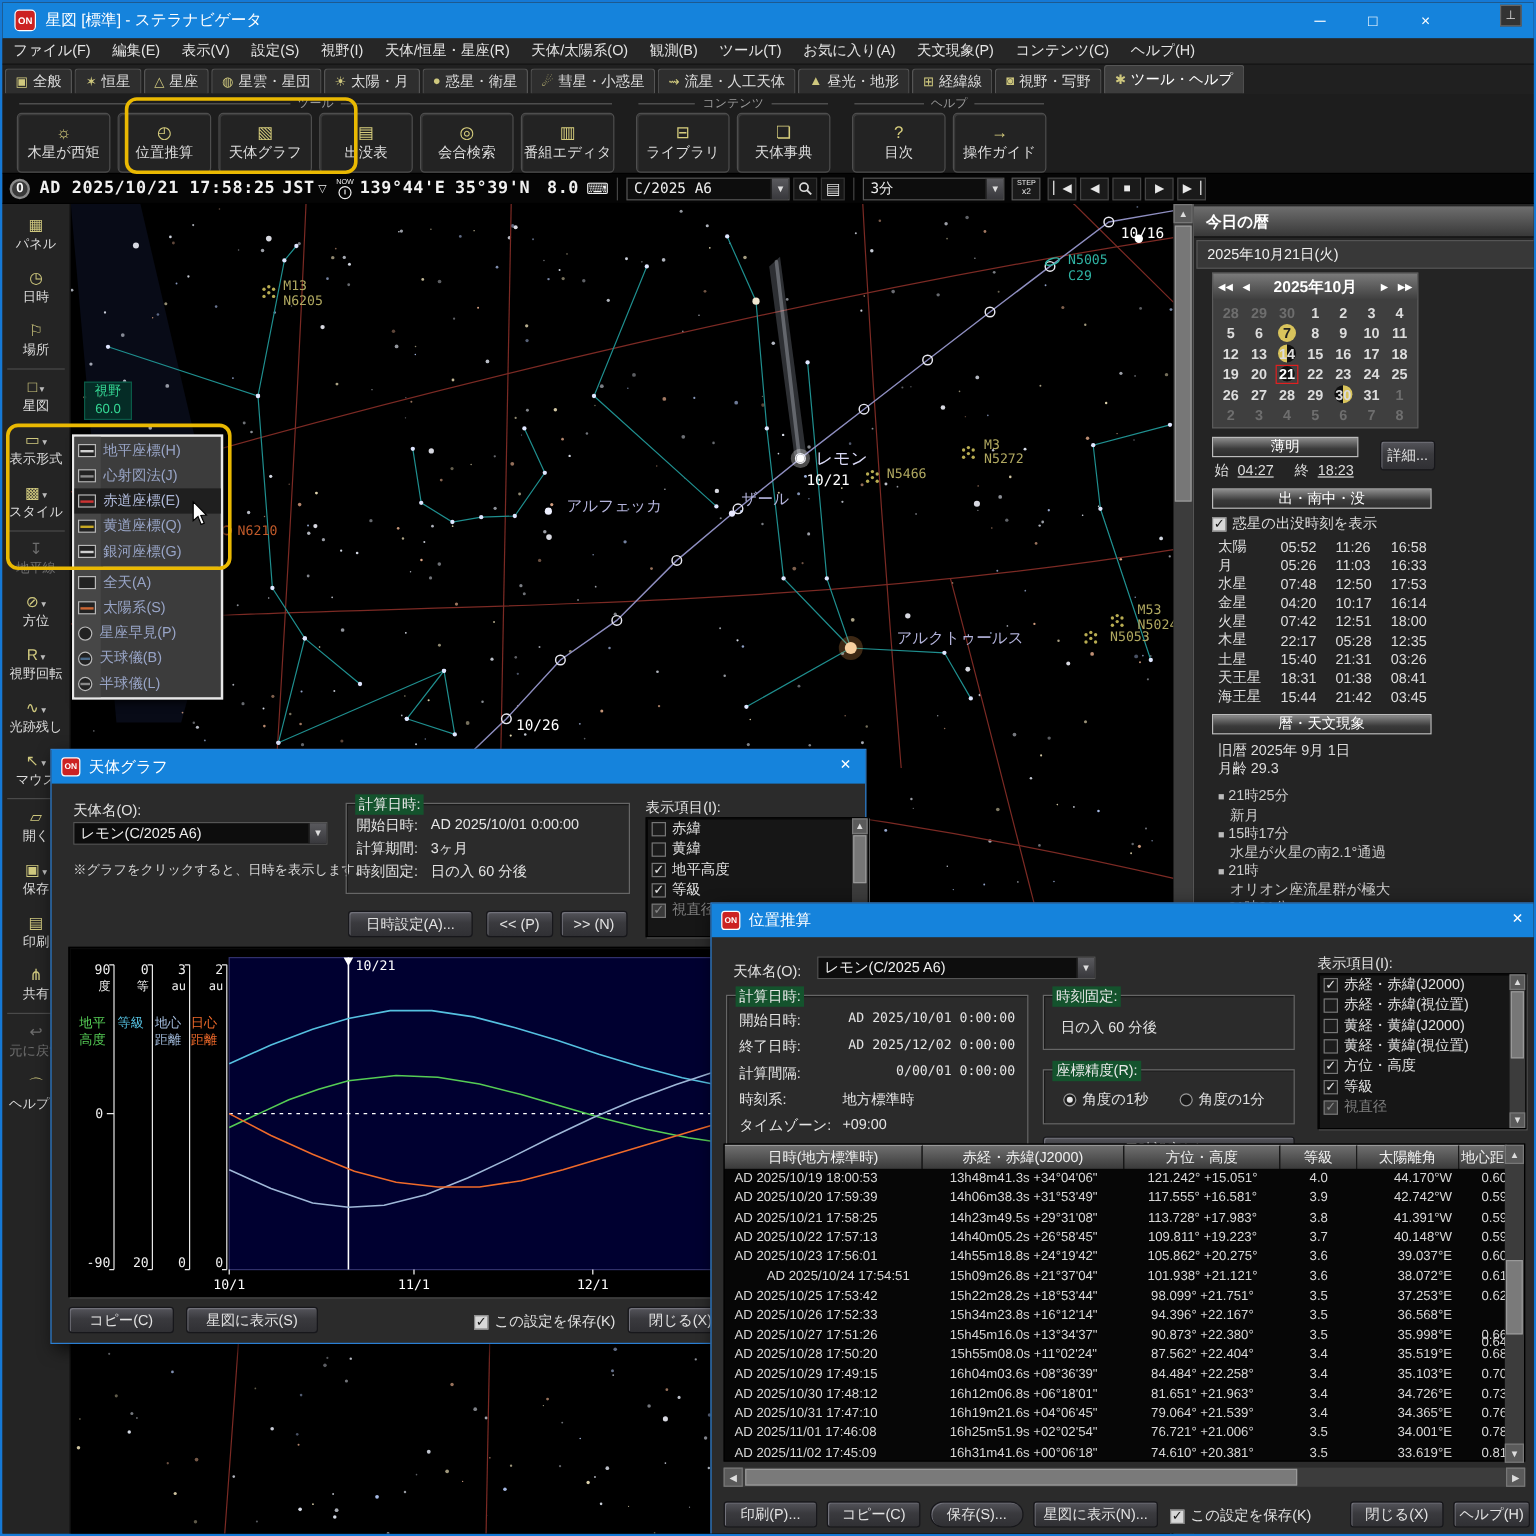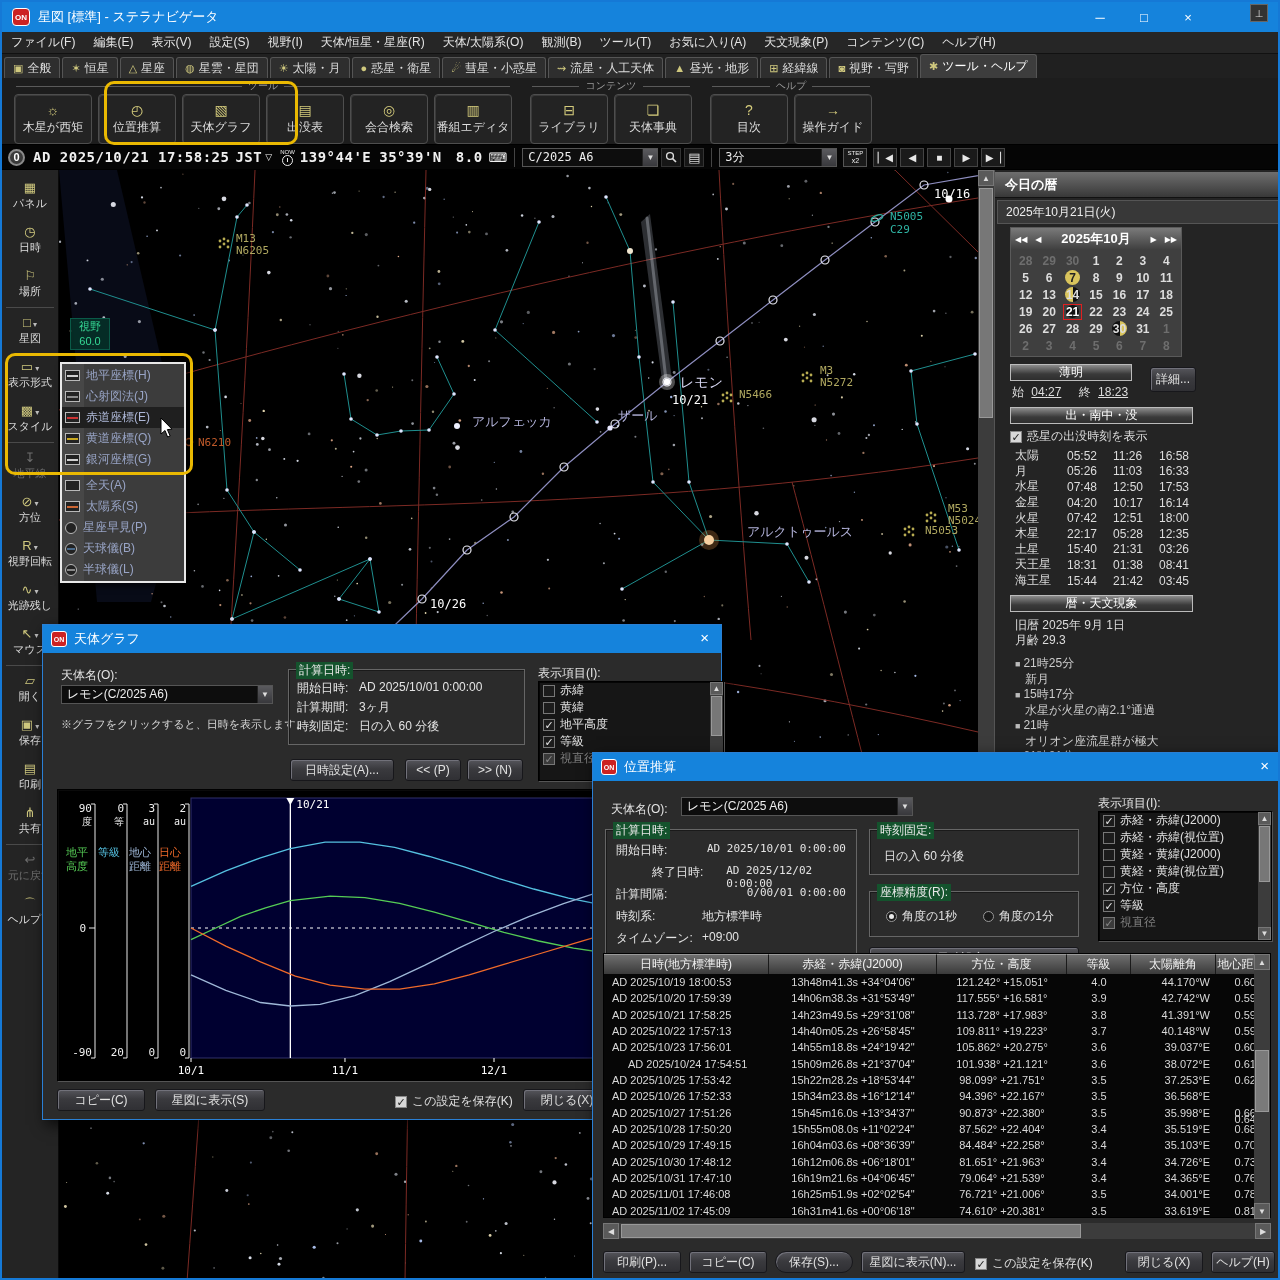--- a/index.html
+++ b/index.html
@@ -1757,21 +1757,21 @@
       <span class="cval" style="font-family:'Liberation Sans',sans-serif">レモン(C/2025 A6)</span>
         <span class="cbtn">▼</span>
     </div>
     <div class="group" style="left:12px;top:76px;width:252px;height:150px">
       <span class="group-title">計算日時:</span>
       <div id="pd-calc-rows" style="padding:12px 10px 0 10px">
           <div style="display: flex; font-size: 12px; color: rgb(228, 228, 228); height: 22px;">
             <span style="width: 86px;">開始日時:</span>
             <span style="margin-left: auto; font-family: &quot;DejaVu Sans Mono&quot;, monospace; font-size: 11px;">AD 2025/10/01  0:00:00</span>
           </div>
-          <div style="display: flex; font-size: 12px; color: rgb(228, 228, 228); height: 22px; margin-left: 36px;">
+          <div style="display: flex; font-size: 12px; color: rgb(228, 228, 228); height: 22px;">
             <span style="width: 86px;">終了日時:</span>
             <span style="margin-left: auto; font-family: &quot;DejaVu Sans Mono&quot;, monospace; font-size: 11px;">AD 2025/12/02  0:00:00</span>
           </div>
           <div style="display: flex; font-size: 12px; color: rgb(228, 228, 228); height: 22px;">
             <span style="width: 86px;">計算間隔:</span>
             <span style="margin-left: auto; font-family: &quot;DejaVu Sans Mono&quot;, monospace; font-size: 11px;">0/00/01  0:00:00</span>
           </div>
           <div style="display: flex; font-size: 12px; color: rgb(228, 228, 228); height: 22px;">
             <span style="width: 86px;">時刻系:</span>
             <span>地方標準時</span>
@@ -1880,21 +1880,21 @@
           </div>
           <div class="pt-row">
             <div class="pt-c" style="width: 165px; text-align: left; padding-left: 8px;">AD 2025/10/23 17:56:01</div>
             <div class="pt-c" style="width: 168px; text-align: center;">14h55m18.8s +24°19'42"</div>
             <div class="pt-c" style="width: 130px; text-align: center;">105.862° +20.275°</div>
             <div class="pt-c" style="width: 64px; text-align: center;">3.6</div>
             <div class="pt-c" style="width: 85px; text-align: right; padding-right: 6px;">39.037°E</div>
             <div class="pt-c" style="width: 40px; text-align: right; padding-left: 4px;">0.60</div>
           </div>
           <div class="pt-row">
-            <div class="pt-c" style="width: 165px; text-align: left; padding-left: 24px;">AD 2025/10/24 17:54:51</div>
+            <div class="pt-c" style="width: 165px; text-align: center; padding-left: 24px;">AD 2025/10/24 17:54:51</div>
             <div class="pt-c" style="width: 168px; text-align: center;">15h09m26.8s +21°37'04"</div>
             <div class="pt-c" style="width: 130px; text-align: center;">101.938° +21.121°</div>
             <div class="pt-c" style="width: 64px; text-align: center;">3.6</div>
             <div class="pt-c" style="width: 85px; text-align: right; padding-right: 6px;">38.072°E</div>
             <div class="pt-c" style="width: 40px; text-align: right; padding-left: 4px;">0.61</div>
           </div>
           <div class="pt-row">
             <div class="pt-c" style="width: 165px; text-align: left; padding-left: 8px;">AD 2025/10/25 17:53:42</div>
             <div class="pt-c" style="width: 168px; text-align: center;">15h22m28.2s +18°53'44"</div>
             <div class="pt-c" style="width: 130px; text-align: center;">98.099° +21.751°</div>

